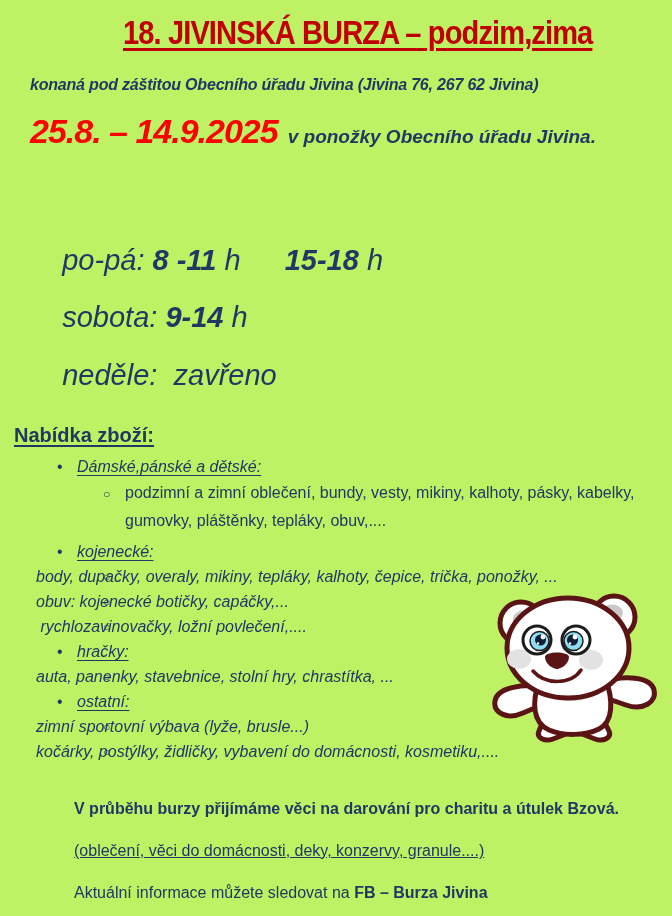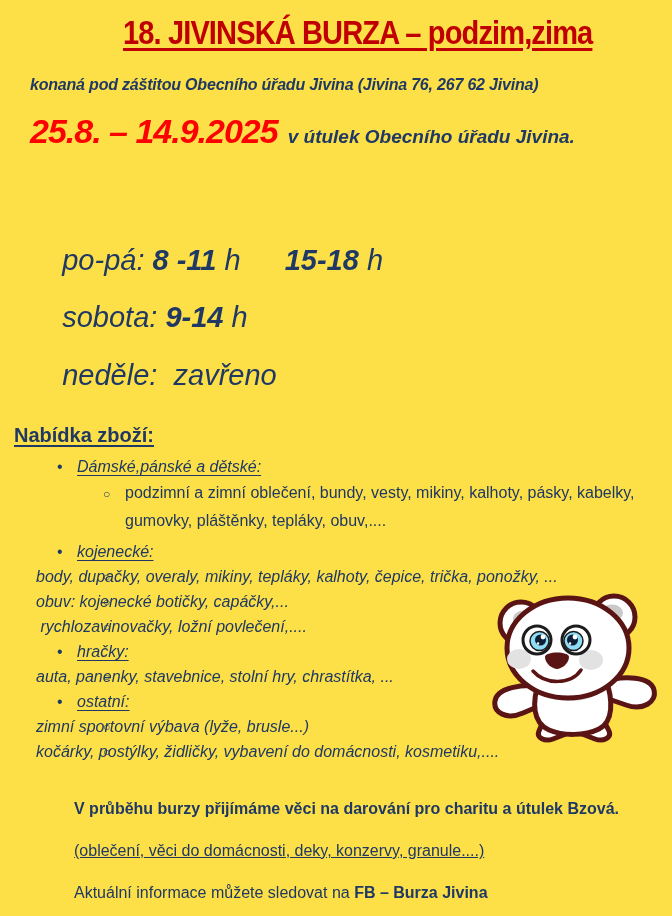--- a/index.html
+++ b/index.html
@@ -1,19 +1,19 @@
 <!DOCTYPE html>
 <html><head>
 <meta charset="utf-8">
 <style>
   * { margin:0; padding:0; box-sizing:border-box; }
   html,body { background:#fff; }
   .page {
     position:relative; width:672px; height:916px; margin:0 auto;
-    background:#fde047; overflow:hidden;
+    background:#bef264; overflow:hidden;
     font-family:"Liberation Sans", sans-serif;
     color:#1F3864;
   }
   .pre { white-space:pre-wrap; }
 
   
   .title-wrap { position:absolute; left:22px; top:14px; width:672px; text-align:center; }
   .title {
     display:inline-block; font-size:33px; font-weight:bold; letter-spacing:-1px;
     color:#C00000; text-decoration:underline; text-decoration-thickness:3px;
@@ -86,21 +86,21 @@
 
 <div class="page">
 
   <div class="title-wrap">
     <span class="title">18. JIVINSKÁ BURZA – podzim,zima</span>
   </div>
 
   <div class="subtitle">konaná pod záštitou Obecního úřadu Jivina (Jivina 76, 267 62 Jivina)</div>
 
   <div class="date-line">
-    <span class="dates">25.8. – 14.9.2025</span><span class="venue">v útulek Obecního úřadu Jivina.</span>
+    <span class="dates">25.8. – 14.9.2025</span><span class="venue">v ponožky Obecního úřadu Jivina.</span>
   </div>
 
 
   <div class="hours hours-weekdays">
     <span>po-pá: </span><b>8 -11</b><span> h</span><span class="gap"></span><b>15-18</b><span> h</span>
   </div>
 
   <div class="hours hours-saturday">
     <span>sobota: </span><b>9-14</b><span> h</span>
   </div>

